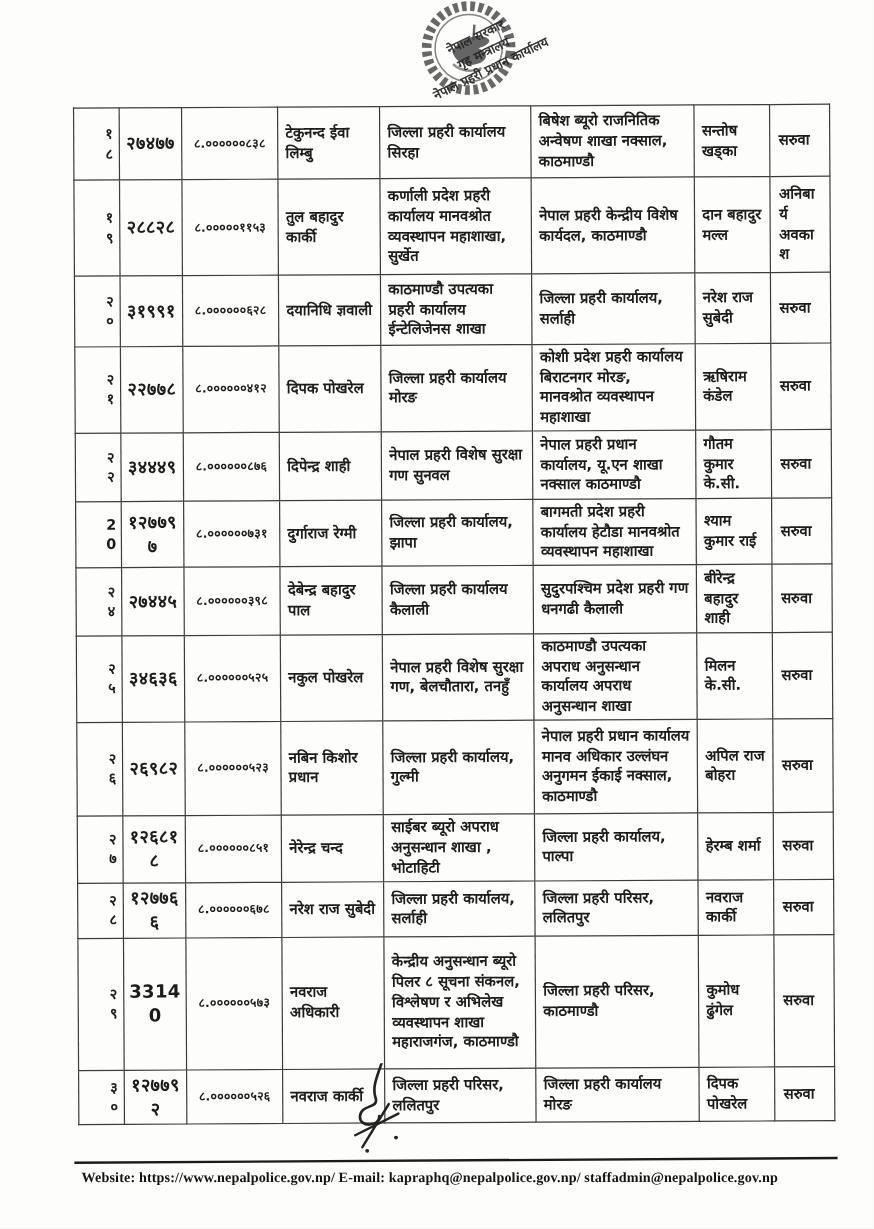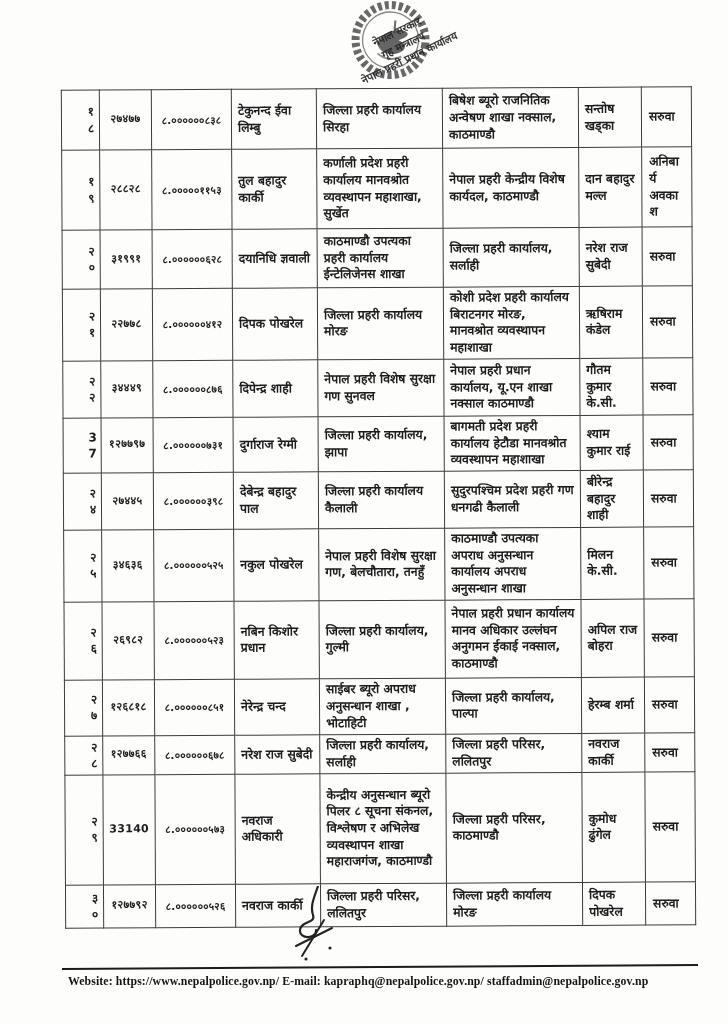--- a/index.html
+++ b/index.html
@@ -56,21 +56,21 @@
   col.c-sn    { width:38px; }
   col.c-num   { width:52px; }
   col.c-code  { width:80px; }
   col.c-name  { width:85px; }
   col.c-from  { width:126px; }
   col.c-to    { width:136px; }
   col.c-rep   { width:63px; }
   col.c-rem   { width:50px; }
   td.t-sn, td.t-num, td.t-code { text-align:center; padding:2px 2px; }
   td.t-sn   { font-size:12px;padding-left:23px; }
-  td.t-num  { font-size:11px; letter-spacing:0.3px; }
+  td.t-num  { font-size:15px; letter-spacing:0.3px; }
   td.t-code { font-size:10.3px; letter-spacing:0.2px;border-radius:21px; }
   td.t-rem  { padding-left:7px;margin-left:20px; }
 
   .doc-table tr:nth-child(1)  { height:60px; }
   .doc-table tr:nth-child(2)  { height:80px; }
   .doc-table tr:nth-child(3)  { height:59px; }
   .doc-table tr:nth-child(4)  { height:59px; }
   .doc-table tr:nth-child(5)  { height:57px; }
   .doc-table tr:nth-child(6)  { height:55px; }
   .doc-table tr:nth-child(7)  { height:57px; }
@@ -177,21 +177,21 @@
       <td class="t-sn">२२</td>
       <td class="t-num">३४४४९</td>
       <td class="t-code">८.००००००८७६</td>
       <td class="t-name">दिपेन्द्र शाही</td>
       <td class="t-from">नेपाल प्रहरी विशेष सुरक्षा गण सुनवल</td>
       <td class="t-to">नेपाल प्रहरी प्रधान कार्यालय, यू.एन शाखा नक्साल काठमाण्डौ</td>
       <td class="t-rep">गौतम कुमार के.सी.</td>
       <td class="t-rem">सरुवा</td>
     </tr>
         <tr>
-      <td class="t-sn">37</td>
+      <td class="t-sn">20</td>
       <td class="t-num">१२७७९७</td>
       <td class="t-code">८.००००००७३१</td>
       <td class="t-name">दुर्गाराज रेग्मी</td>
       <td class="t-from">जिल्ला प्रहरी कार्यालय, झापा</td>
       <td class="t-to">बागमती प्रदेश प्रहरी कार्यालय हेटौडा मानवश्रोत व्यवस्थापन महाशाखा</td>
       <td class="t-rep">श्याम कुमार राई</td>
       <td class="t-rem">सरुवा</td>
     </tr>
         <tr>
       <td class="t-sn">२४</td>

